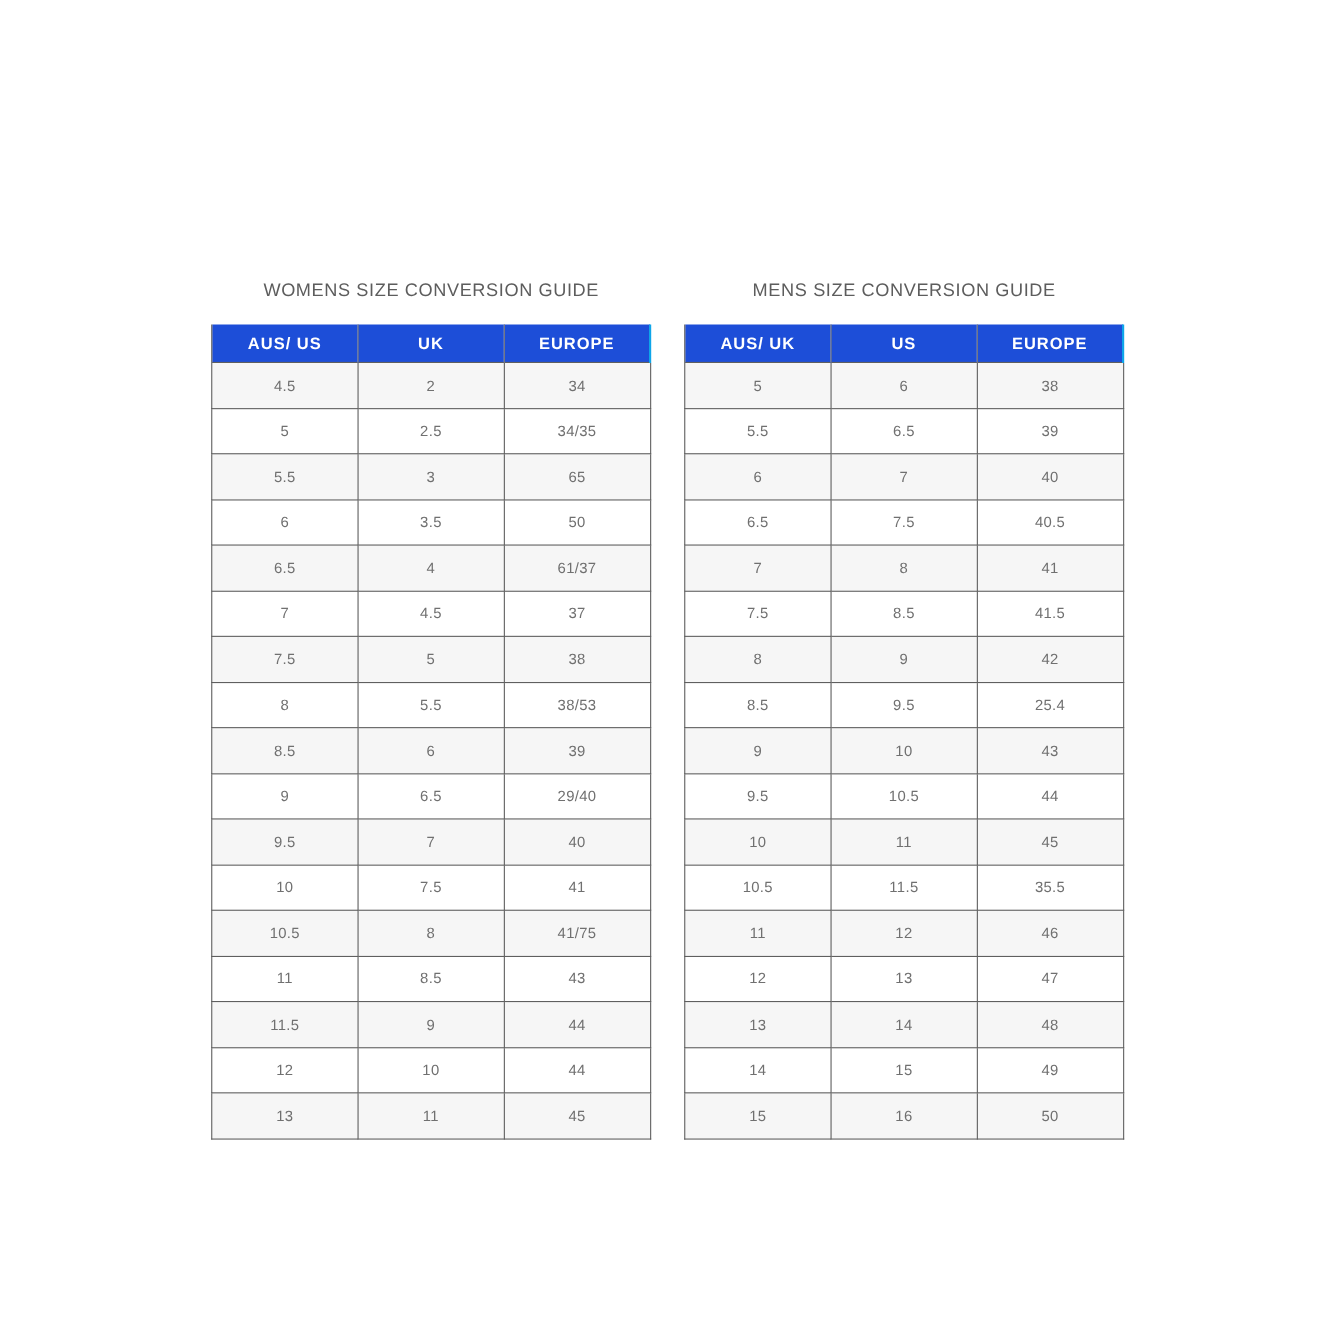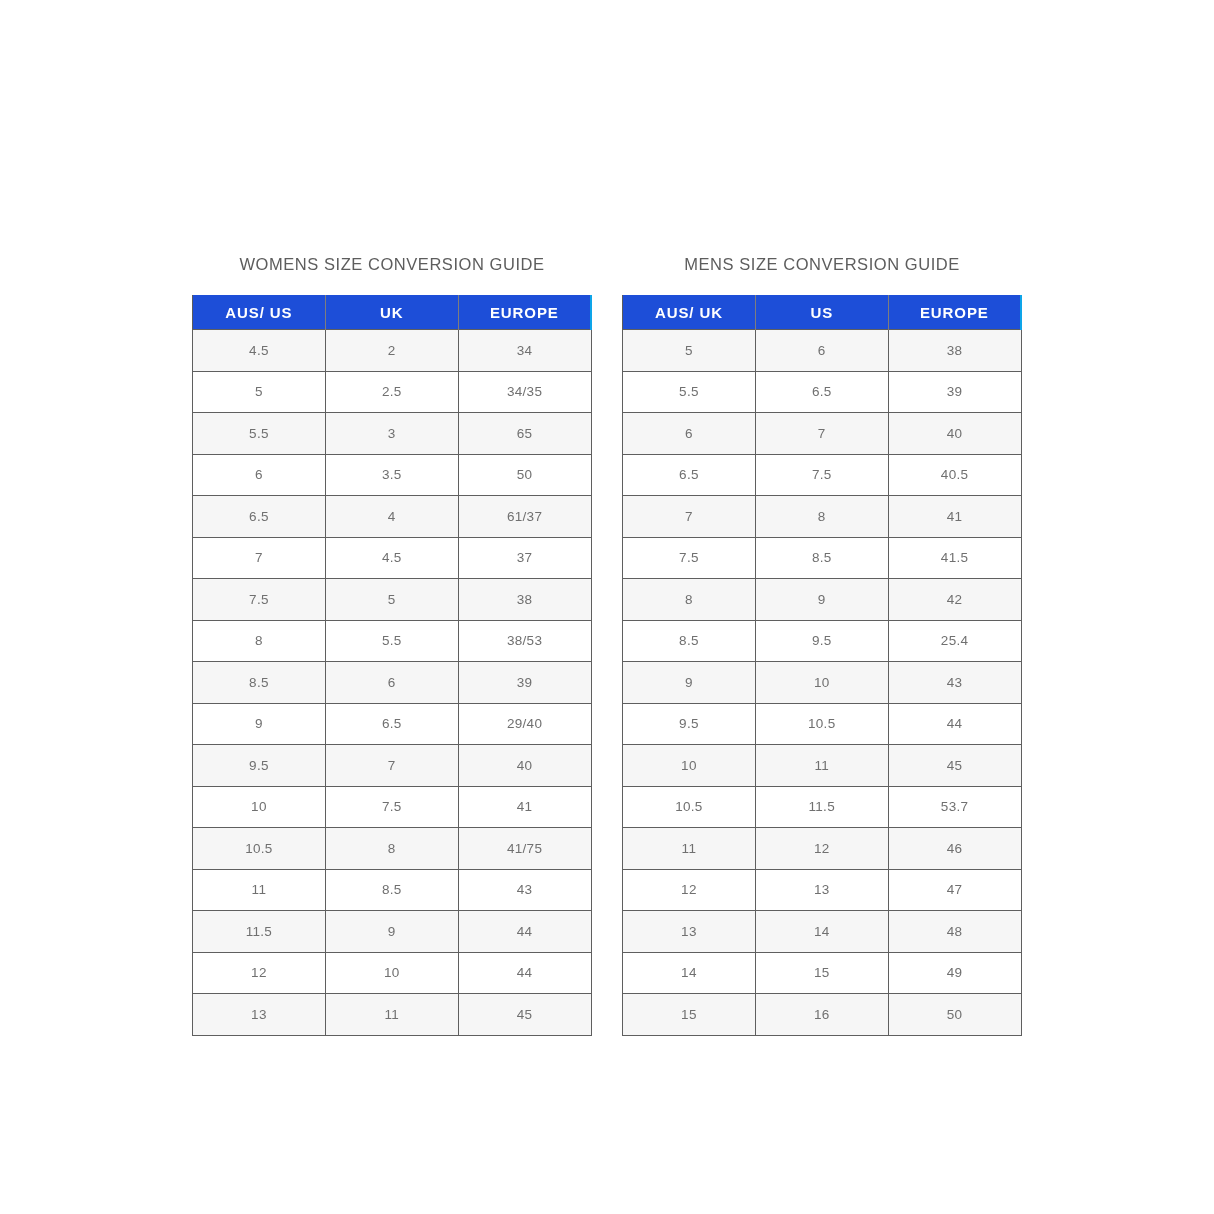--- a/index.html
+++ b/index.html
@@ -263,21 +263,21 @@
             <td>44</td>
           </tr>
           <tr class="row-alt">
             <td>10</td>
             <td>11</td>
             <td>45</td>
           </tr>
           <tr>
             <td>10.5</td>
             <td>11.5</td>
-            <td>53.7</td>
+            <td>35.5</td>
           </tr>
           <tr class="row-alt">
             <td>11</td>
             <td>12</td>
             <td>46</td>
           </tr>
           <tr>
             <td>12</td>
             <td>13</td>
             <td>47</td>

